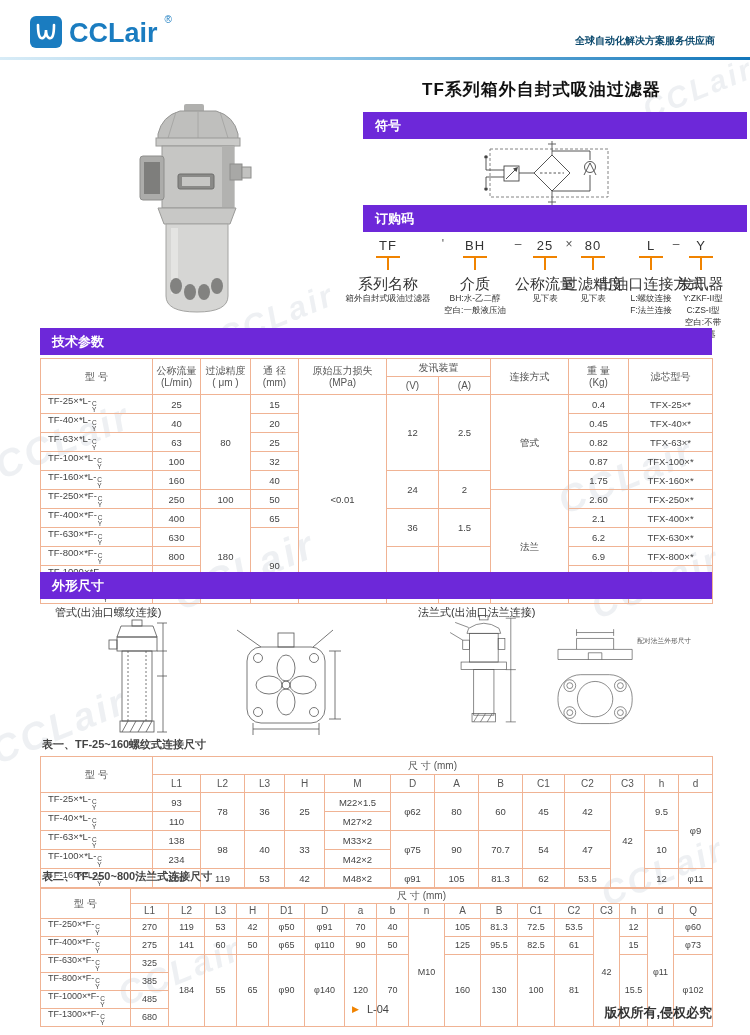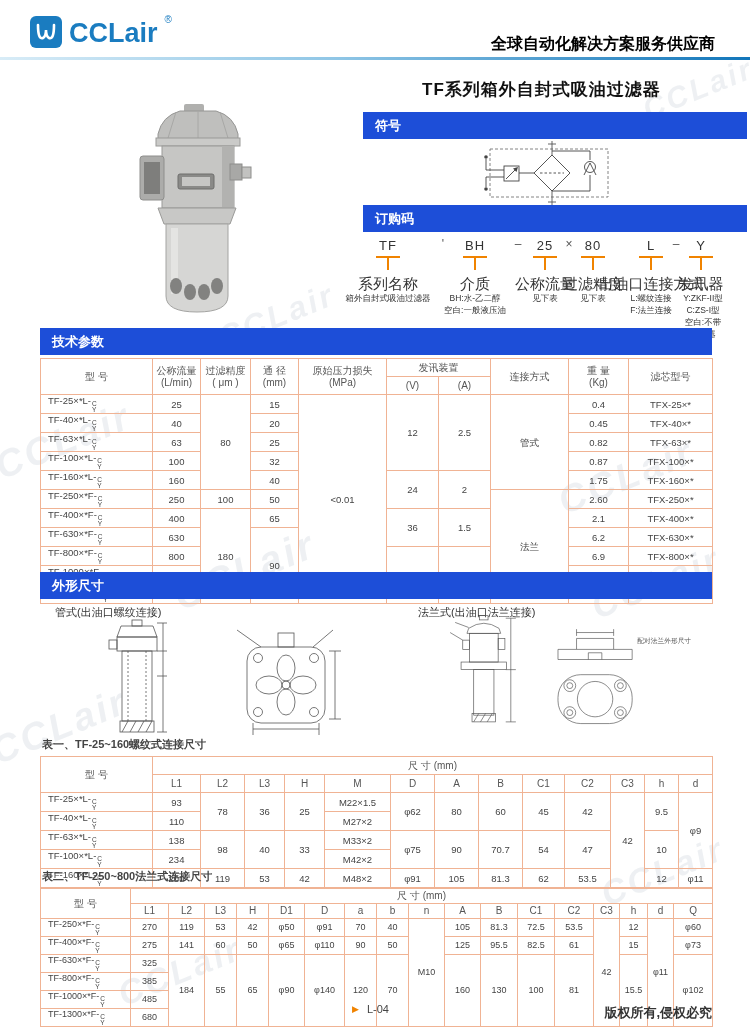--- a/index.html
+++ b/index.html
@@ -3,26 +3,26 @@
 <meta charset="utf-8">
 <style>
   html,body{margin:0;padding:0;background:#e8e8e8}
   .page{position:relative;width:750px;height:1035px;background:#fff;margin:0 auto;
         font-family:"Liberation Sans","DejaVu Sans",sans-serif;color:#333;overflow:hidden}
   
   .logo-row{position:absolute;left:30px;top:16px;display:flex;align-items:flex-start;gap:7px}
   .logo-mark{width:32px;height:32px;background:#1a7cc0;border-radius:6px;display:flex;align-items:center;justify-content:center}
   .logo-text{color:#1a7cc0;font-weight:bold;font-size:27px;line-height:34px;letter-spacing:0}
   .logo-reg{color:#1a7cc0;font-size:10px;vertical-align:top;position:relative;top:-2px}
-  .tagline{position:absolute;right:35px;top:34px;color:#000000;font-weight:bold;font-size:16px}
+  .tagline{position:absolute;right:35px;top:34px;color:#0c4a6e;font-weight:bold;font-size:10px}
   .divider{position:absolute;left:0;top:57px;width:750px;height:3px;
            background:linear-gradient(90deg,#d8ecf7 0%,#8fc6e6 45%,#1276ba 100%)}
   .doc-title{position:absolute;left:422px;top:78px;font-size:17px;font-weight:bold;color:#111;letter-spacing:1px}
   
-  .bar{height:27px;background:#1d4ed8;color:#fff;font-size:13px;font-weight:bold;
+  .bar{height:27px;background:#6d28d9;color:#fff;font-size:13px;font-weight:bold;
        line-height:27px;padding-left:12px;box-sizing:border-box}
   
   .right-col{position:absolute;left:363px;top:112px;width:384px;height:218px}
   .bar-sym{position:absolute;top:0;left:0;right:0}
   .symbol-fig{position:absolute;top:29px;left:0;right:0;text-align:center}
   .bar-ord{position:absolute;top:93px;left:0;right:0}
   .oc{position:absolute;top:120px;left:0;right:0;height:100px}
   .oc-code{position:absolute;top:6px;transform:translateX(-50%);font-size:13px;color:#333;letter-spacing:1px;white-space:nowrap}
   .oc-sep{position:absolute;top:5px;transform:translateX(-50%);font-size:12px;color:#555}
   .oc-tee{position:absolute;top:24px;width:24px;transform:translateX(-50%)}

